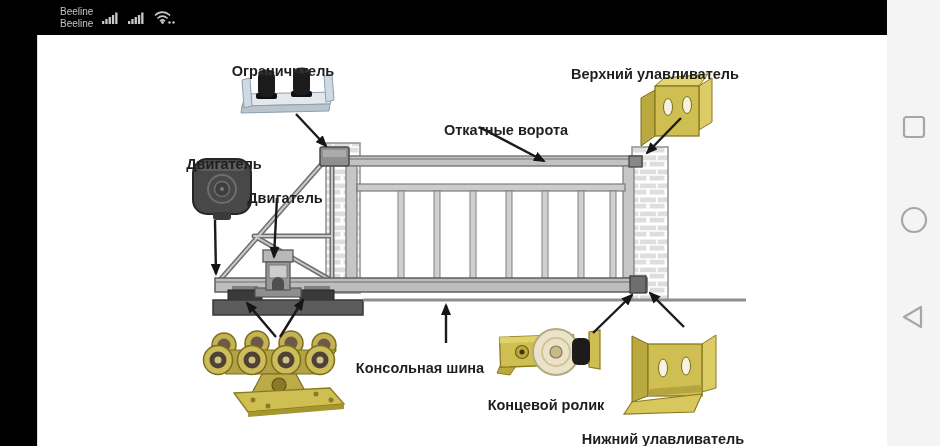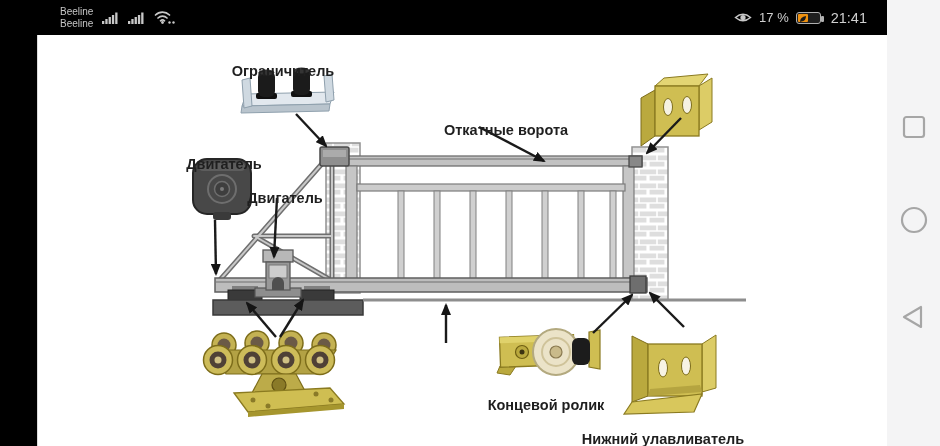--- a/index.html
+++ b/index.html
@@ -207,23 +207,25 @@
       <line x1="277" y1="198" x2="274" y2="257" marker-end="url(#ah)"></line>
       <line x1="446" y1="343" x2="446" y2="305" marker-end="url(#ah)"></line>
       <line x1="276" y1="337" x2="247" y2="303" marker-end="url(#ah)"></line>
       <line x1="280" y1="337" x2="303" y2="300" marker-end="url(#ah)"></line>
       <line x1="593" y1="333" x2="632" y2="295" marker-end="url(#ah)"></line>
       <line x1="684" y1="327" x2="650" y2="293" marker-end="url(#ah)"></line>
     </g>
   </svg>
 
   <div class="lbl" style="left:283px;top:49px">Ограничитель</div>
+  <div class="lbl" style="left:655px;top:52px">Верхний улавливатель</div>
   <div class="lbl" style="left:506px;top:108px">Откатные ворота</div>
   <div class="lbl" style="left:224px;top:142px">Двигатель</div>
   <div class="lbl" style="left:285px;top:176px">Двигатель</div>
+  <div class="lbl" style="left:420px;top:346px">Консольная шина</div>
   <div class="lbl" style="left:546px;top:383px">Концевой ролик</div>
   <div class="lbl" style="left:663px;top:417px">Нижний улавливатель</div>
 
   <div class="status-bar">
     <div class="sb-left">
       <div class="carrier">
         <span>Beeline</span>
         <span>Beeline</span>
       </div>
       <svg width="17" height="13">
@@ -248,35 +250,20 @@
         <g stroke="#c8c8c8" stroke-width="1.7" fill="none" stroke-linecap="round">
           <path d="M1.5,5 a10,10 0 0 1 14,0"></path>
           <path d="M4,8 a6.5,6.5 0 0 1 9,0"></path>
           <path d="M6.5,10.8 a3,3 0 0 1 4,0"></path>
         </g>
         <circle cx="8.5" cy="12.5" r="1.4" fill="#c8c8c8"></circle>
         <circle cx="15.5" cy="12.5" r="1.2" fill="#c8c8c8"></circle>
         <circle cx="19.5" cy="12.5" r="1.2" fill="#c8c8c8"></circle>
       </svg>
     </div>
-    <div class="sb-right">
-      <svg width="18" height="13">
-        <path d="M1.5,6.5 Q9,0 16.5,6.5 Q9,13 1.5,6.5 Z" fill="none" stroke="#c8c8c8" stroke-width="1.5"></path>
-        <circle cx="9" cy="6.5" r="2.6" fill="#c8c8c8"></circle>
-      </svg>
-      <span class="pct">17 %</span>
-      <div class="battery">
-        <div class="fill"></div>
-        <div class="tip"></div>
-        <svg width="10" height="10">
-          <path d="M2,8 Q2,3 8,2 Q8,7 3.5,7.5 Z" fill="#1a1a1a"></path>
-        </svg>
-      </div>
-      <span class="time">21:41</span>
-    </div>
   </div>
 
   <div class="navbar">
     <button class="navbtn" style="top:109px">
       <svg width="24" height="24">
         <rect x="2" y="2" width="20" height="20" rx="2.5" fill="none" stroke="#a6a6a6" stroke-width="2.2"></rect>
       </svg>
     </button>
     <button class="navbtn" style="top:202px">
       <svg width="28" height="28">

